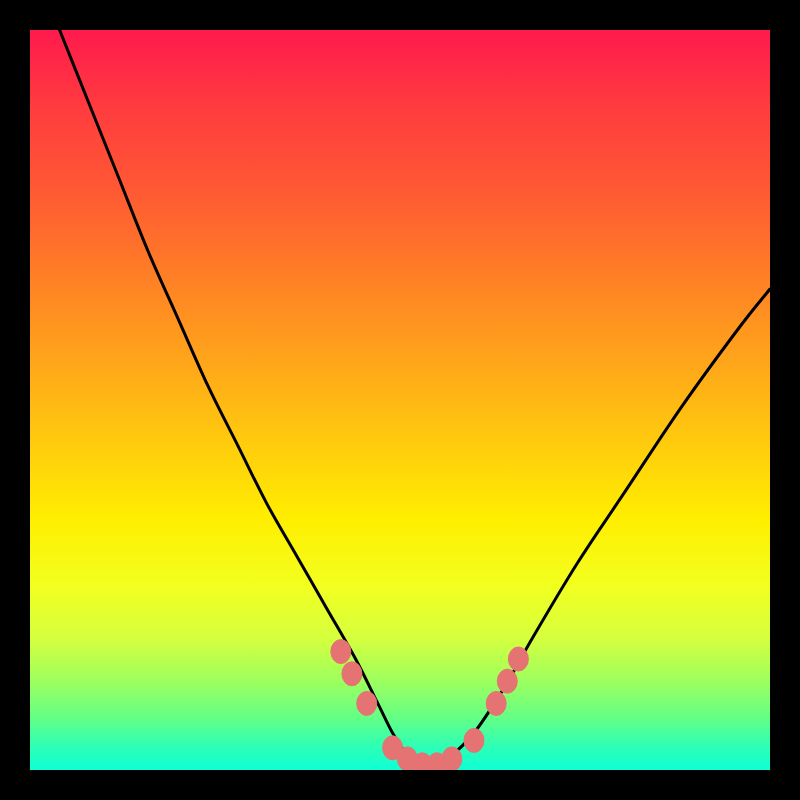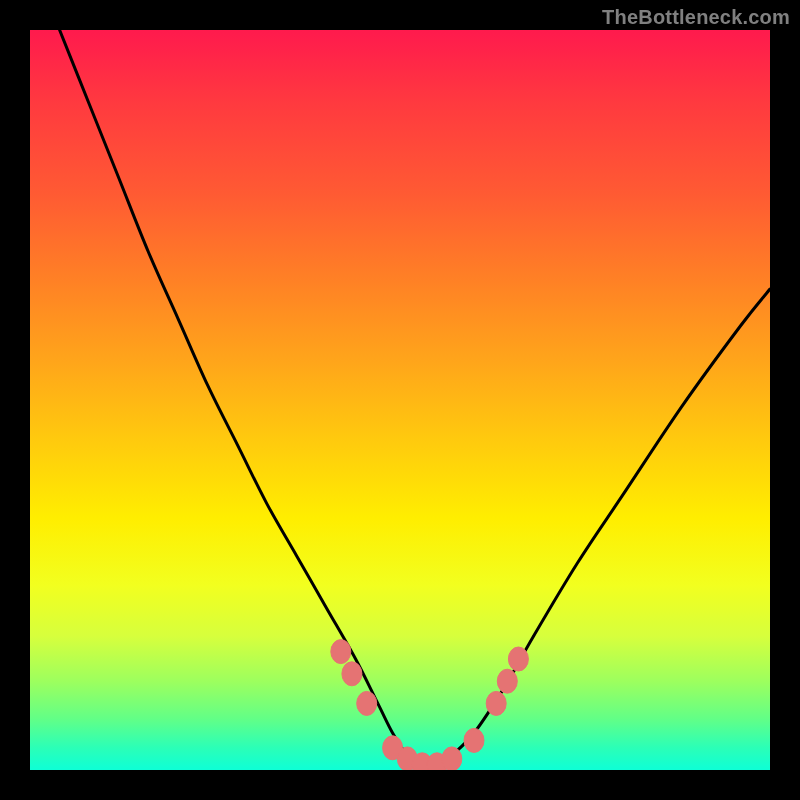--- a/index.html
+++ b/index.html
@@ -87,14 +87,13 @@
           <ellipse cx="392.2" cy="734.8" rx="10" ry="12" class="marker"></ellipse>
           <ellipse cx="407.0" cy="734.8" rx="10" ry="12" class="marker"></ellipse>
           <ellipse cx="421.8" cy="728.9" rx="10" ry="12" class="marker"></ellipse>
           <ellipse cx="444.0" cy="710.4" rx="10" ry="12" class="marker"></ellipse>
           <ellipse cx="466.2" cy="673.4" rx="10" ry="12" class="marker"></ellipse>
           <ellipse cx="477.3" cy="651.2" rx="10" ry="12" class="marker"></ellipse>
           <ellipse cx="488.4" cy="629.0" rx="10" ry="12" class="marker"></ellipse>
         </g>
     </svg>
   </div>
-  <div class="watermark">TheBottleneck.com</div>
 </div>
 
 </body></html>

